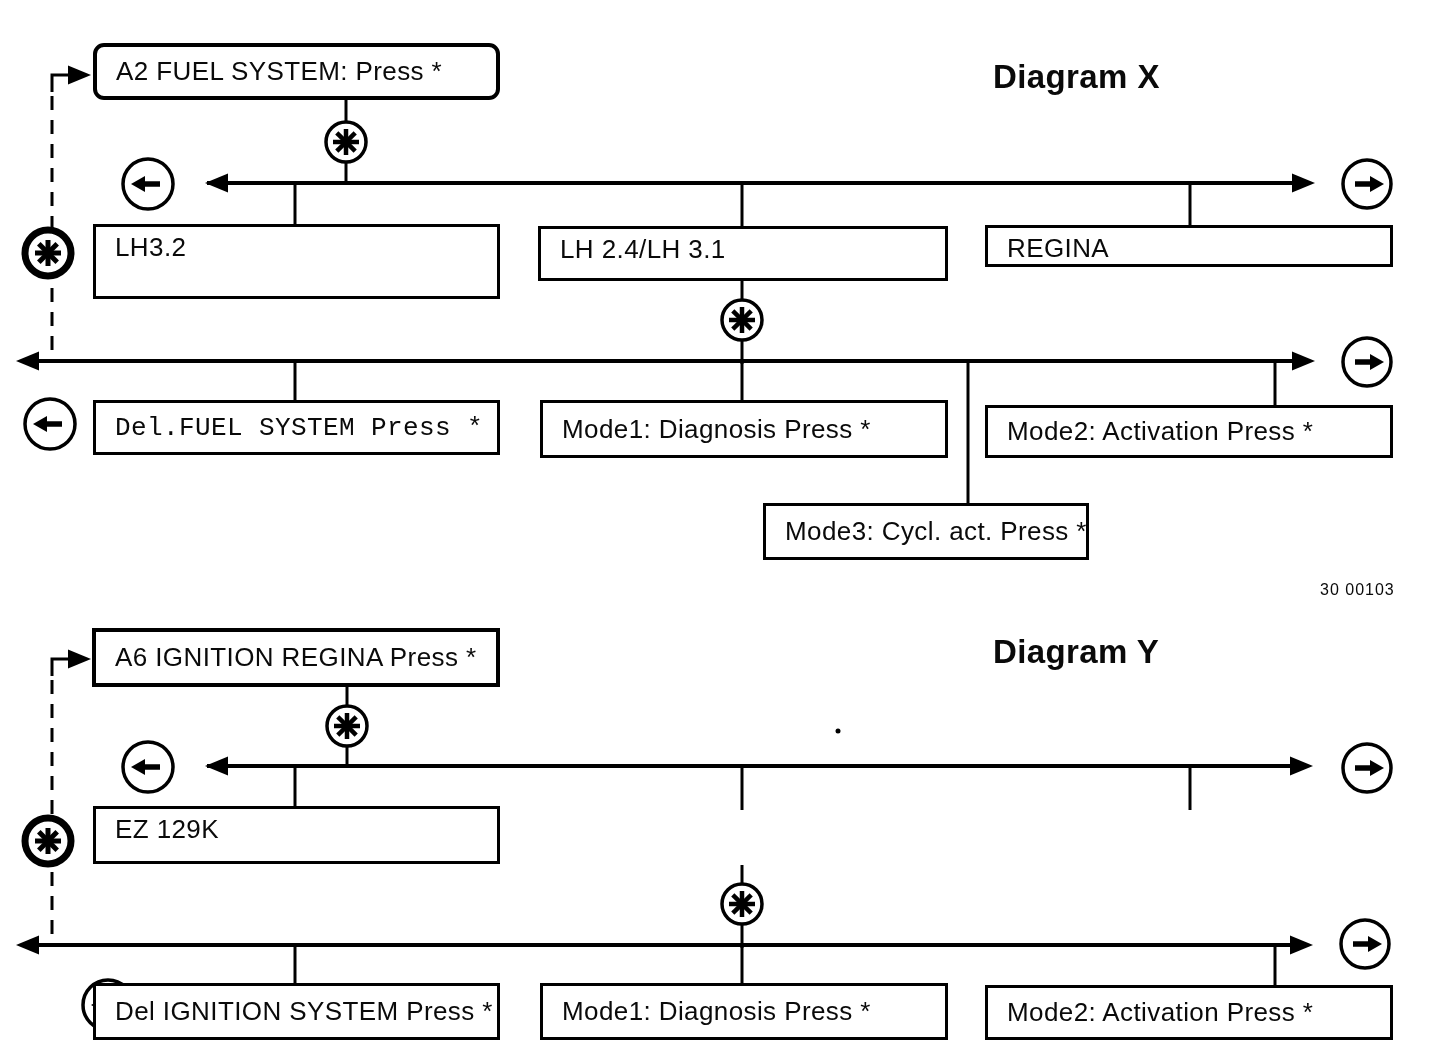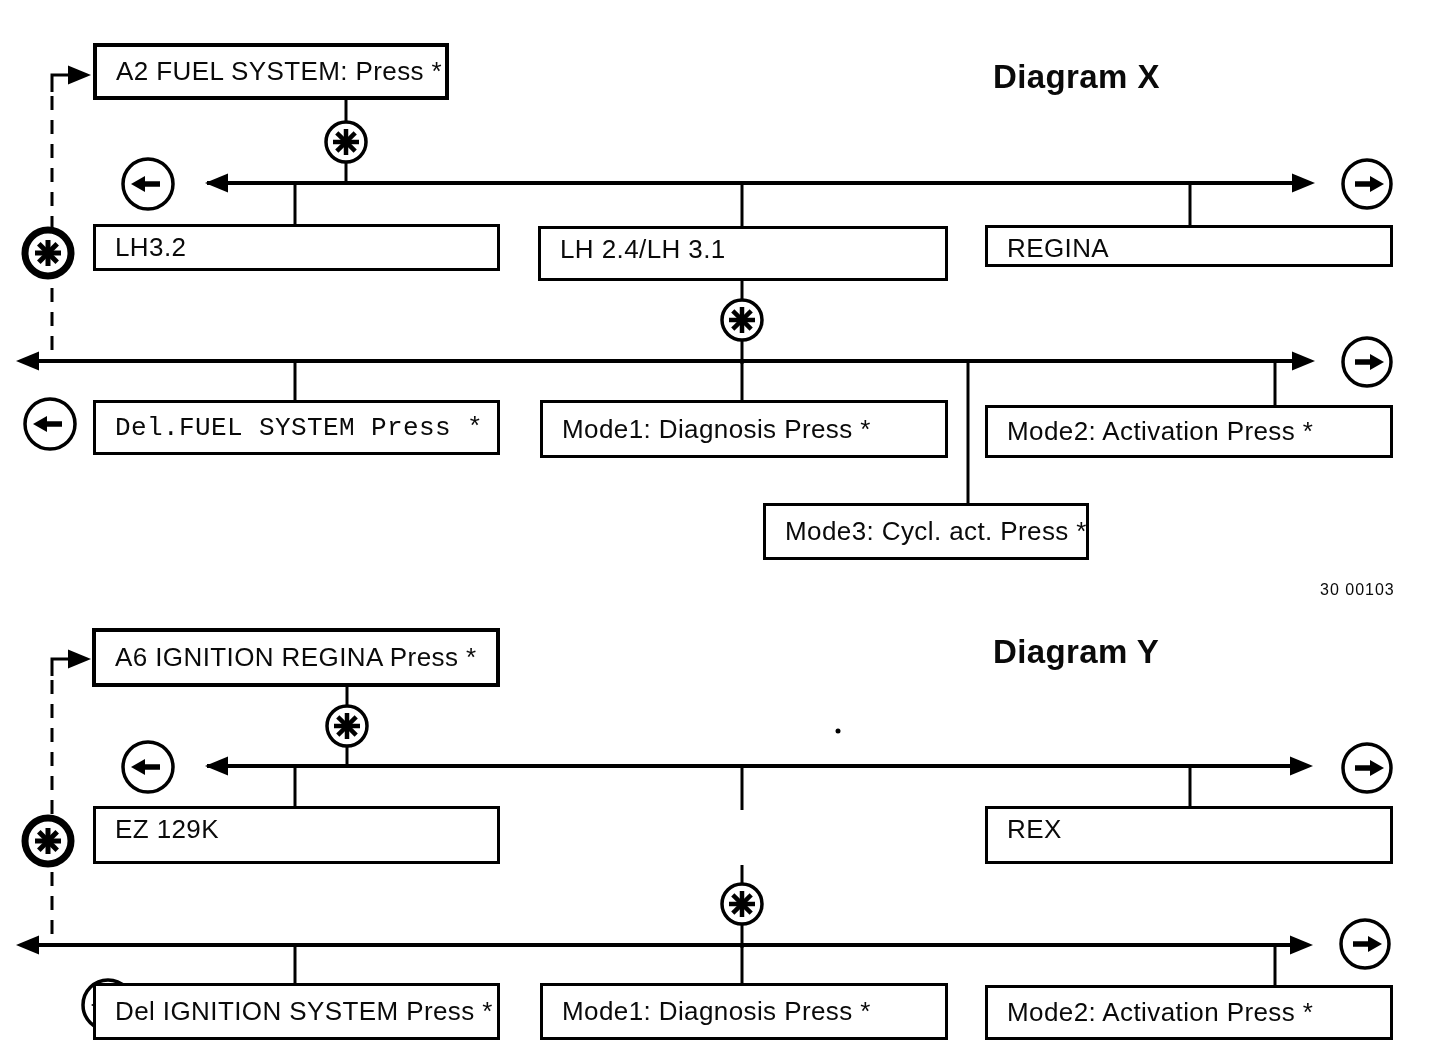--- a/index.html
+++ b/index.html
@@ -114,25 +114,25 @@
     <use href="#cLeft" transform="translate(108,1005)"></use>
 
     <line x1="295" y1="945" x2="295" y2="987" stroke="#000" stroke-width="3"></line>
     <line x1="1275" y1="945" x2="1275" y2="989" stroke="#000" stroke-width="3"></line>
 
     <circle cx="838" cy="731" r="2.5" fill="#000"></circle>
   </svg>
 
   <div class="dtitle" style="left:993px;top:58px;">Diagram X</div>
 
-  <div class="node node--heavy" style="left:93px;top:43px;width:356px;height:57px;">
+  <div class="node node--heavy" style="left:93px;top:43px;width:407px;height:57px;border-radius:11px;">
     <span>A2 FUEL SYSTEM: Press *</span>
   </div>
 
-  <div class="node node--top" style="left:93px;top:224px;width:407px;height:47px;">
+  <div class="node node--top" style="left:93px;top:224px;width:407px;height:75px;">
     <span>LH3.2</span>
   </div>
   <div class="node node--top" style="left:538px;top:226px;width:410px;height:55px;">
     <span>LH 2.4/LH 3.1</span>
   </div>
   <div class="node node--top" style="left:985px;top:225px;width:408px;height:42px;">
     <span>REGINA</span>
   </div>
 
   <div class="node" style="left:93px;top:400px;width:407px;height:55px;font-family:Liberation Mono, monospace;">
@@ -152,23 +152,20 @@
 
   <div class="dtitle" style="left:993px;top:633px;">Diagram Y</div>
 
   <div class="node node--heavy" style="left:92px;top:628px;width:408px;height:59px;">
     <span>A6 IGNITION REGINA Press *</span>
   </div>
 
   <div class="node node--top" style="left:93px;top:806px;width:407px;height:58px;">
     <span>EZ 129K</span>
   </div>
-  <div class="node node--top" style="left:985px;top:806px;width:408px;height:58px;">
-    <span>REX</span>
-  </div>
 
   <div class="node" style="left:93px;top:983px;width:407px;height:57px;">
     <span>Del IGNITION SYSTEM Press *</span>
   </div>
   <div class="node" style="left:540px;top:983px;width:408px;height:57px;">
     <span>Mode1: Diagnosis Press *</span>
   </div>
   <div class="node" style="left:985px;top:985px;width:408px;height:55px;">
     <span>Mode2: Activation Press *</span>
   </div>

